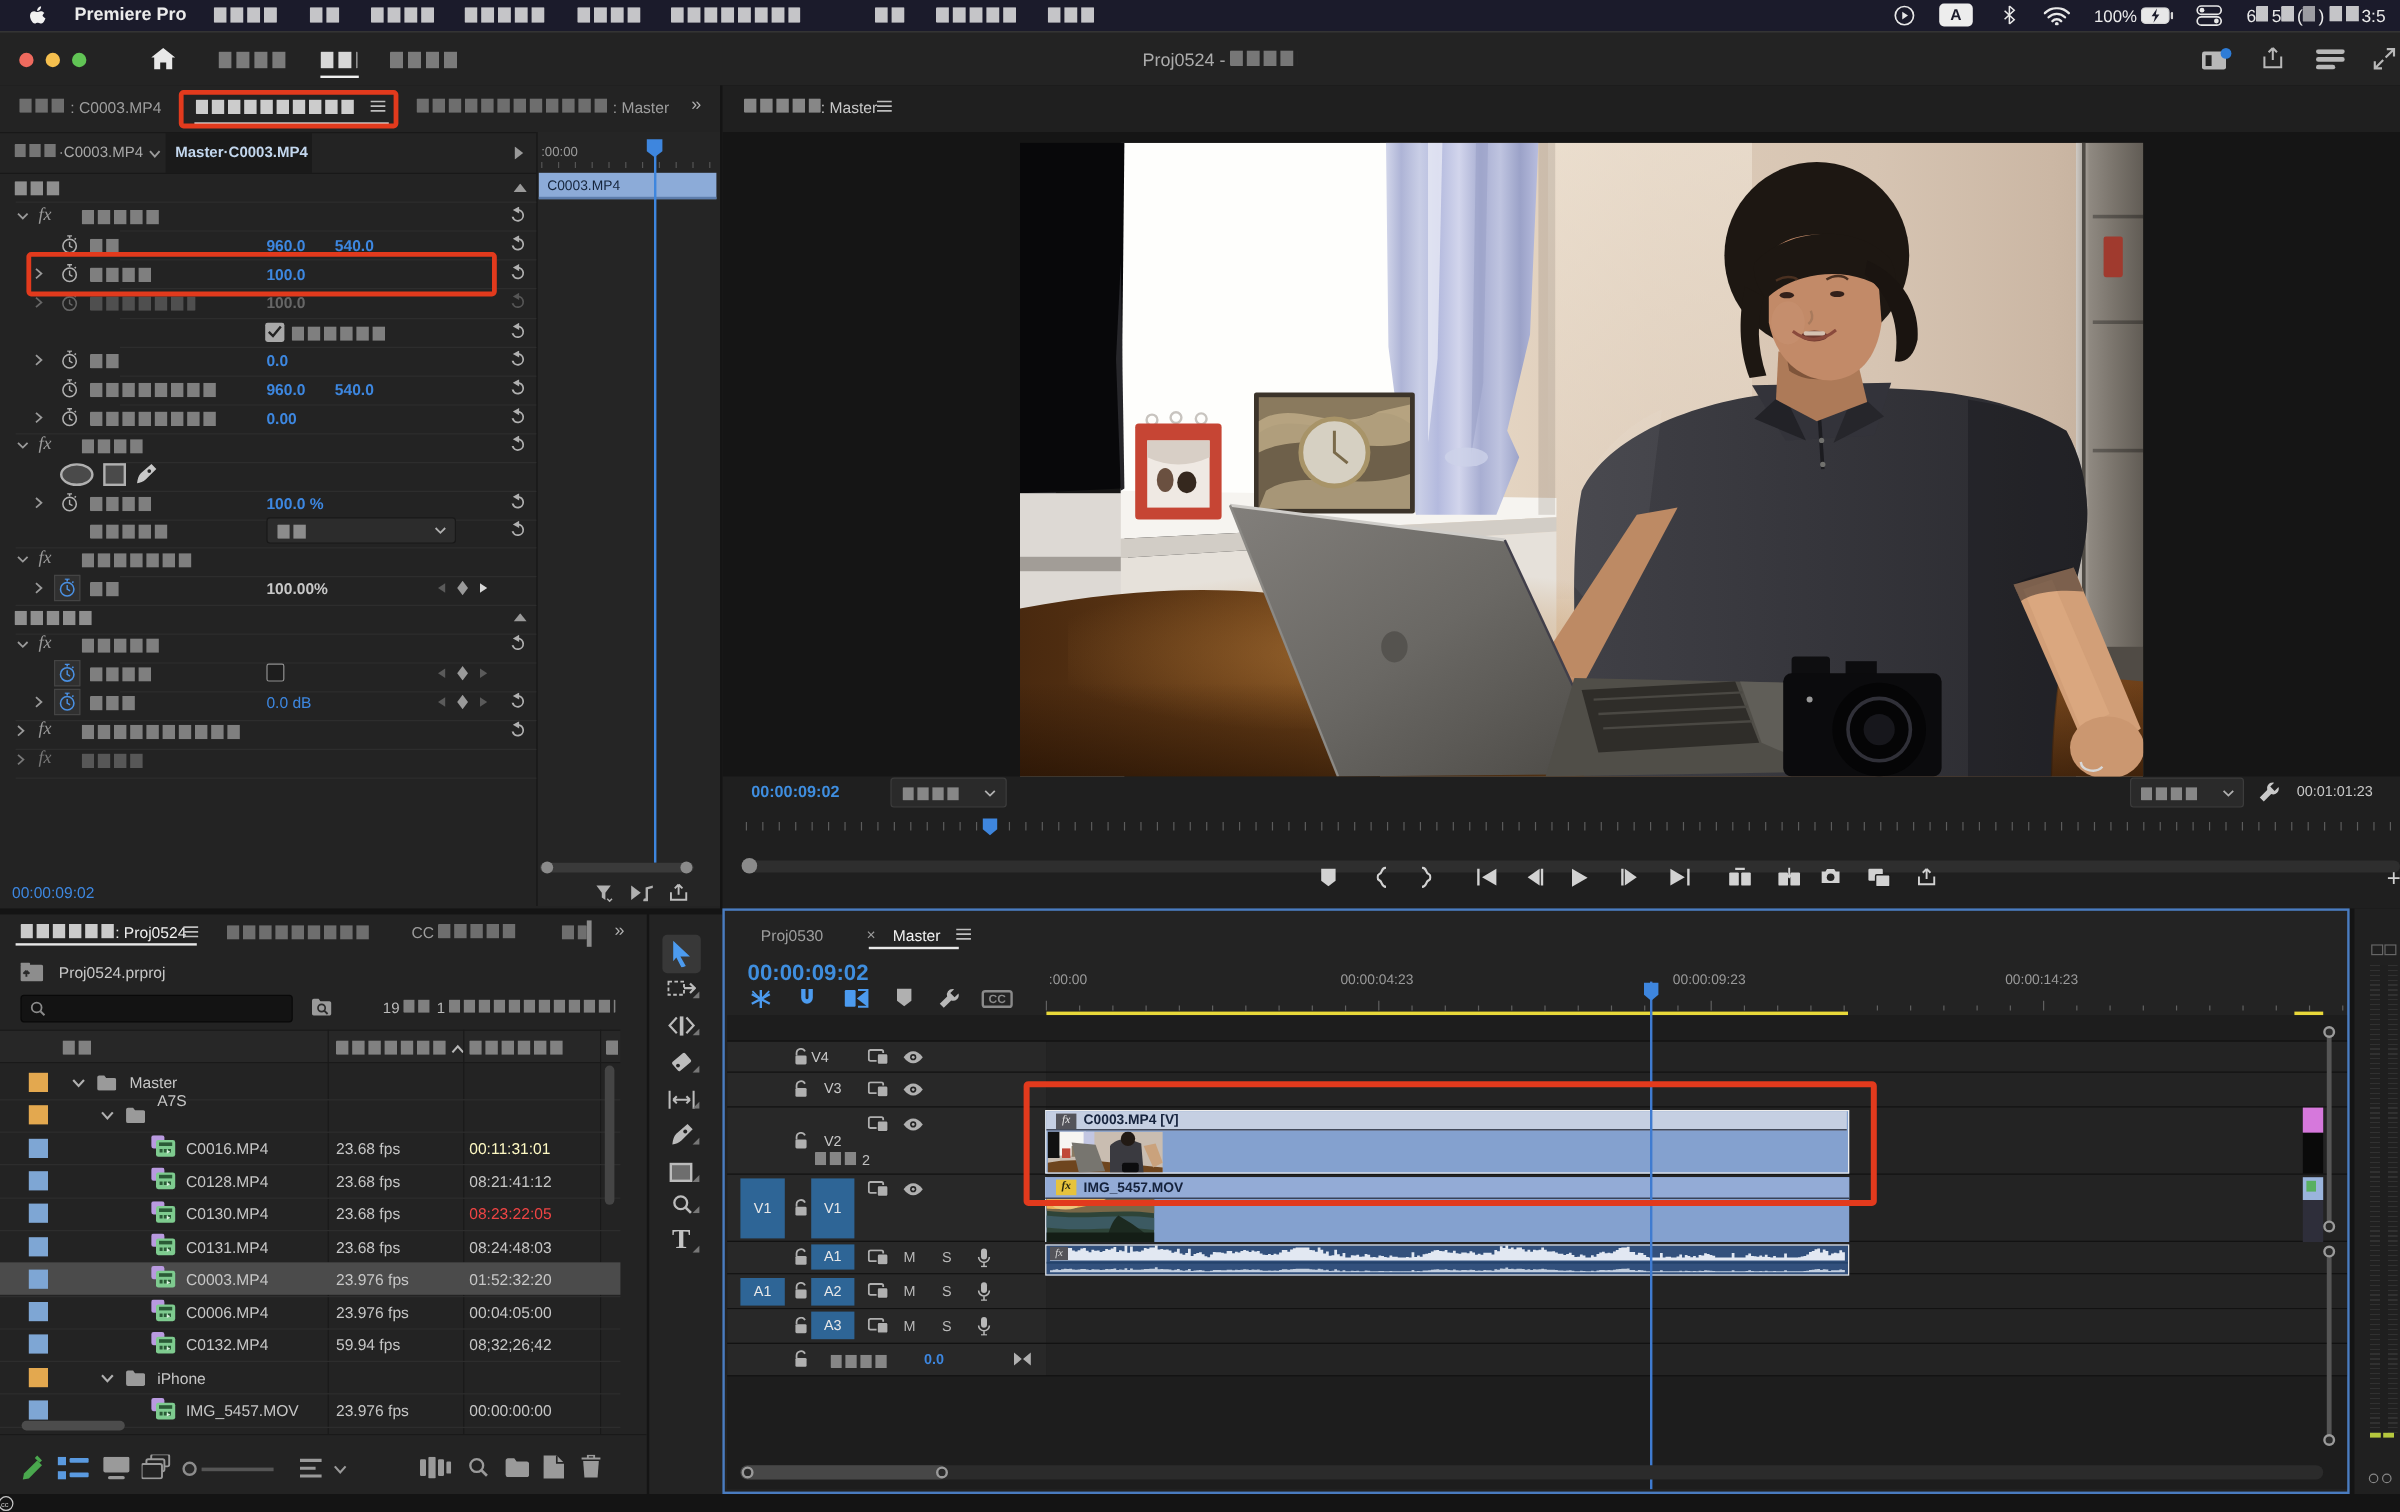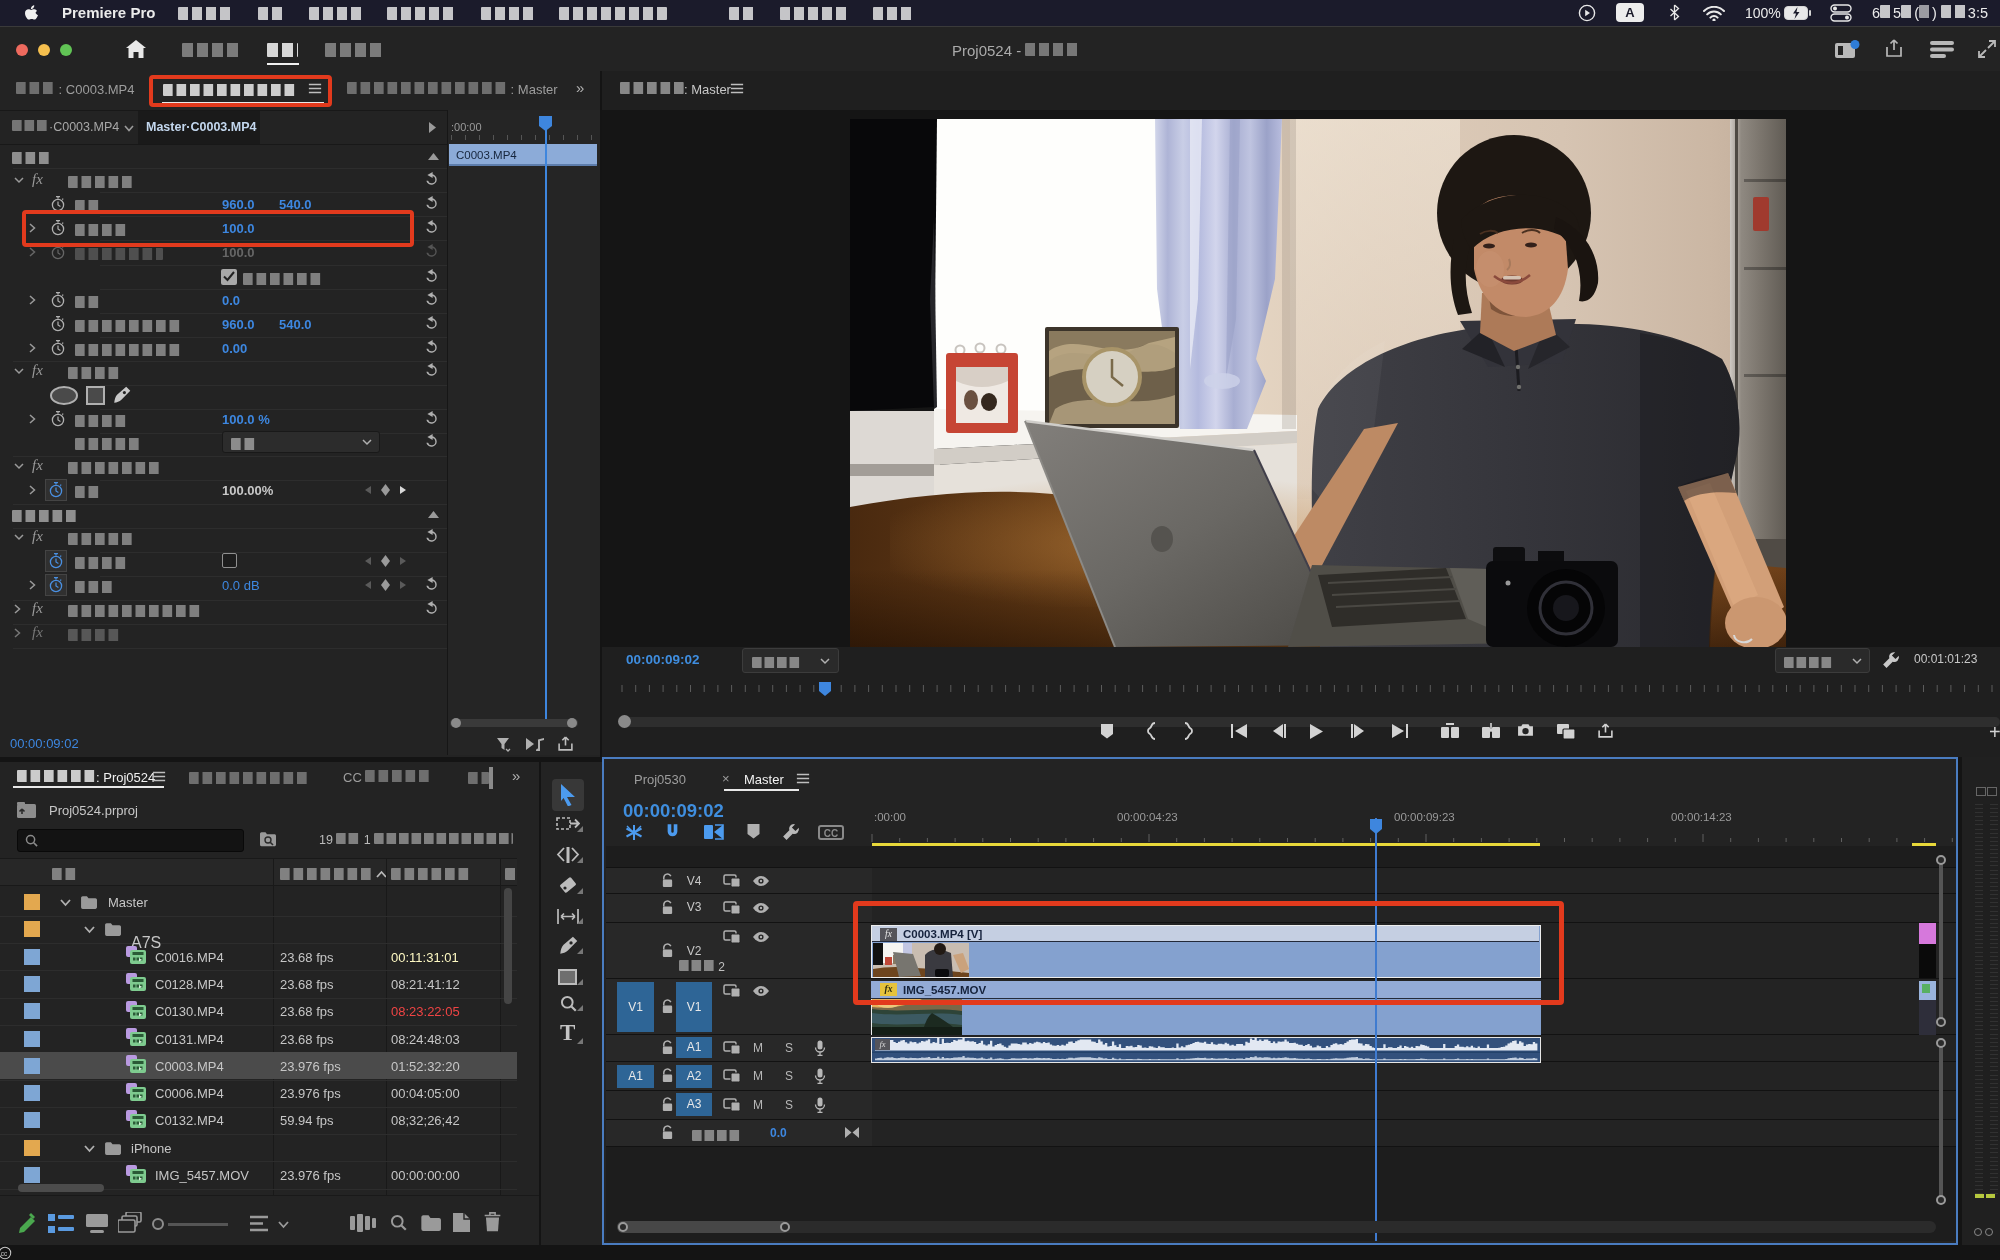--- a/index.html
+++ b/index.html
@@ -718,21 +718,21 @@
       </svg>
  <span class="ab" style="left:108px;top:133px;color:#c6c6c6;font-size:13px">Master</span>
  <span class="ab" style="left:0;top:181px;width:517px;height:1px;background:#2d2d2d"></span>
  <span class="ab" style="left:24px;top:159px;width:16px;height:16px;background:#e3a84f"></span>
  <svg class="ab" style="left:84px;top:164px" width="11" height="8" viewBox="0 0 11 8">
         <path d="M1 1l4.5 5L10 1" stroke="#b0b0b0" stroke-width="1.8" fill="none"></path>
       </svg>
  <svg class="ab" style="left:104px;top:160px;color:#9a9a9a" width="17" height="14">
         <use href="#folder"></use>
       </svg>
- <span class="ab" style="left:131px;top:172px;color:#c6c6c6;font-size:16px">A7S</span>
+ <span class="ab" style="left:131px;top:148px;color:#c6c6c6;font-size:13px">A7S</span>
  <span class="ab" style="left:0;top:208px;width:517px;height:1px;background:#2d2d2d"></span>
  <span class="ab" style="left:24px;top:187px;width:16px;height:16px;background:#7ea6d4"></span>
  <svg class="ab" style="left:126px;top:184px" width="21" height="19" viewBox="0 0 21 19">
         <rect x="0" y="0" width="11" height="11" rx="2" fill="#b99ae0"></rect>
         <rect x="4" y="4" width="16" height="14" rx="2" fill="#7ecb8f"></rect>
         <rect x="6.5" y="6" width="11" height="3" fill="#2a5a36"></rect>
         <path d="M7 13h2.5M10.5 13h2.5M14 13h2.5" stroke="#2a5a36" stroke-width="3"></path>
         <path d="M13 12.2l3 1.6-3 1.6z" fill="#d8f0dc"></path>
       </svg>
  <span class="ab" style="left:155px;top:188px;color:#c6c6c6;font-size:13px">C0016.MP4</span>
@@ -998,21 +998,21 @@
  <div class="ab" style="left:2px;top:332px;width:266px;height:28px;background:#282828"></div>
  <div class="ab" style="left:268px;top:332px;width:1084px;height:28px;background:#232323"></div>
  <span class="ab" style="left:2px;top:360px;width:1350px;height:1px;background:#121212"></span>
  <div class="ab" style="left:2px;top:361px;width:266px;height:26px;background:#282828"></div>
  <div class="ab" style="left:268px;top:361px;width:1084px;height:26px;background:#232323"></div>
  <span class="ab" style="left:2px;top:387px;width:1350px;height:1px;background:#121212"></span>
  <span class="ab" style="left:2px;top:108px;width:1350px;height:1px;background:#121212"></span>
  <svg class="ab" style="left:57px;top:114px;color:#b0b0b0" width="13" height="15">
         <use href="#lock"></use>
       </svg>
- <span class="ab" style="left:72px;top:112px;width:36px;height:21px;background:none;color:#c8c8c8;font-size:12px;text-align:center;line-height:21px">V4</span>
+ <span class="ab" style="left:72px;top:112px;width:36px;height:21px;background:none;color:#c8c8c8;font-size:12px;text-align:left;line-height:21px">V4</span>
  <svg class="ab" style="left:119px;top:115px;color:#b0b0b0" width="18" height="14">
         <use href="#tgt"></use>
       </svg>
  <svg class="ab" style="left:148px;top:116px;color:#b0b0b0" width="18" height="12">
         <use href="#eye"></use>
       </svg>
  <svg class="ab" style="left:57px;top:141px;color:#b0b0b0" width="13" height="15">
         <use href="#lock"></use>
       </svg>
  <span class="ab" style="left:72px;top:138px;width:36px;height:21px;background:none;color:#c8c8c8;font-size:12px;text-align:center;line-height:21px">V3</span>

